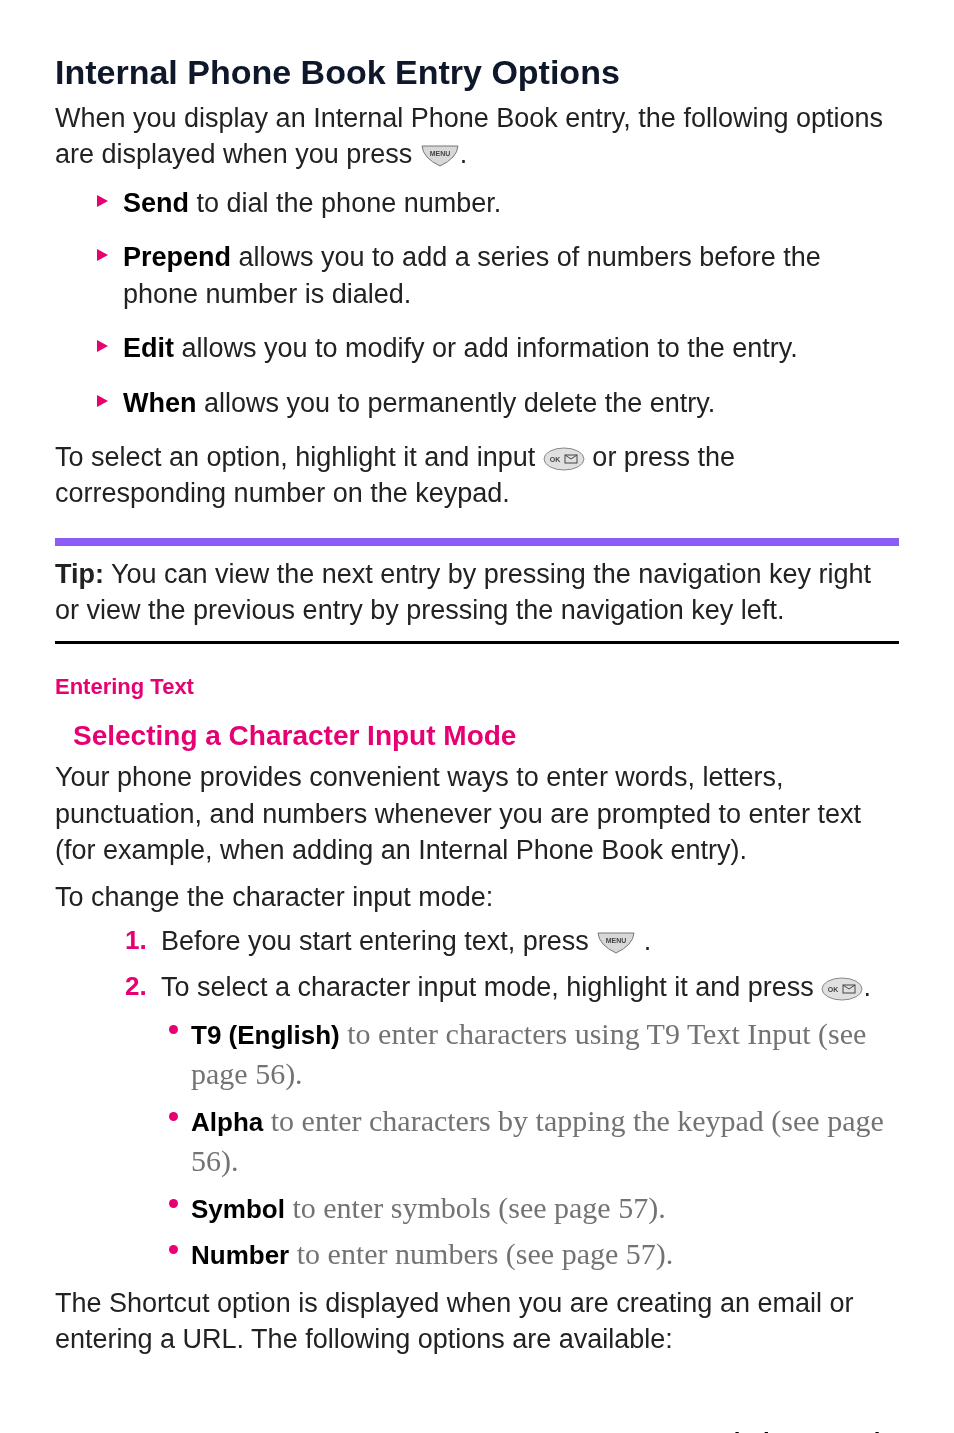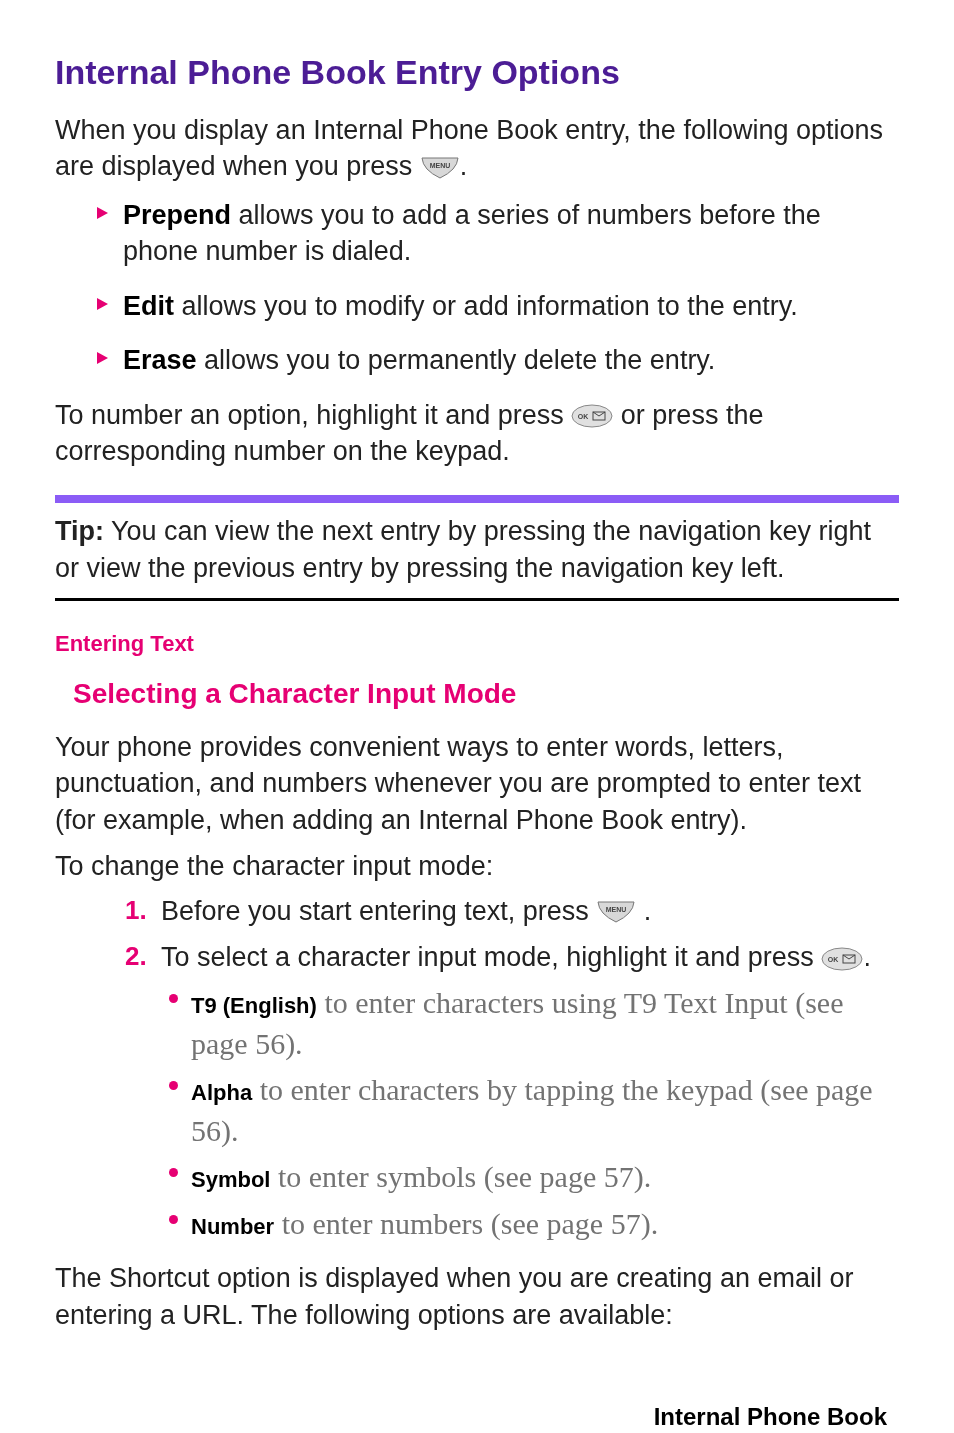--- a/index.html
+++ b/index.html
@@ -5,21 +5,21 @@
     body {
       margin: 0;
       padding: 50px 55px 40px 55px;
       font-family: Arial, Helvetica, sans-serif;
       width: 954px;
       box-sizing: border-box;
       color: #000;
       line-height: 1.35;
     }
     .h1 {
-      color: #4c1d95;
+      color: #0f172a;
       font-size: 34px;
       font-weight: bold;
       font-stretch: condensed;
       font-family: "Arial Narrow", Arial, sans-serif;
       margin-bottom: 2px;
     }
     .h2 {
       color: #e60073;
       font-size: 22px;
       font-weight: bold;
@@ -40,21 +40,21 @@
       font-family: "Arial Narrow", Arial, sans-serif;
       font-size: 27px;
       color: #222;
     }
     .body-serif {
       font-family: Georgia, "Times New Roman", serif;
       font-size: 30px;
       color: #737373;
     }
     .para {
-      margin-top: 16px;
+      margin-top: 4px;
       margin-bottom: 10px;
     }
     ul.arrow-list {
       list-style: none;
       padding-left: 68px;
       margin: 12px 0 14px 0;
     }
     ul.arrow-list li {
       position: relative;
       margin-bottom: 18px;
@@ -124,21 +124,21 @@
       left: -22px;
       top: 11px;
       width: 9px;
       height: 9px;
       border-radius: 50%;
       background: #e60073;
     }
     .label-sans-bold {
       font-family: "Arial Narrow", Arial, sans-serif;
       font-weight: bold;
-      font-size: 22px;
+      font-size: 26px;
       color: #000;
     }
     .footer {
       text-align: right;
       font-weight: bold;
       font-family: Arial, sans-serif;
       font-size: 24px;
       margin-top: 68px;
       padding-right: 12px;
     }
@@ -153,32 +153,35 @@
   <span class="btn-icon">
     <svg width="40" height="24" viewBox="0 0 40 24">
       <path d="M2 2 L38 2 Q37 14 20 22 Q3 14 2 2 Z" fill="#d8d8d8" stroke="#777" stroke-width="1"></path>
       <text x="20" y="12" font-size="7" font-family="Arial" font-weight="bold" fill="#444" text-anchor="middle">MENU</text>
     </svg>
   </span><span>.</span>
 </div>
 
 <ul class="arrow-list">
   <li class="body-text">
+    <span class="bold">Send</span><span> to dial the phone number.</span>
+  </li>
+  <li class="body-text">
     <span class="bold">Prepend</span><span> allows you to add a series of numbers before the phone number is dialed.</span>
   </li>
   <li class="body-text">
     <span class="bold">Edit</span><span> allows you to modify or add information to the entry.</span>
   </li>
   <li class="body-text">
-    <span class="bold">Erase</span><span> allows you to permanently delete the entry.</span>
+    <span class="bold">When</span><span> allows you to permanently delete the entry.</span>
   </li>
 </ul>
 
 <div class="body-text para">
-  <span>To number an option, highlight it and press </span>
+  <span>To select an option, highlight it and input </span>
   <span class="btn-icon">
     <svg width="42" height="24" viewBox="0 0 42 24">
       <ellipse cx="21" cy="12" rx="20" ry="11" fill="#e0e0e0" stroke="#888" stroke-width="1"></ellipse>
       <text x="12" y="15" font-size="7" font-family="Arial" font-weight="bold" fill="#444" text-anchor="middle">OK</text>
       <rect x="22" y="8" width="12" height="8" fill="none" stroke="#444" stroke-width="1"></rect>
       <path d="M22 8 L28 12 L34 8" fill="none" stroke="#444" stroke-width="1"></path>
     </svg>
   </span>
   <span> or press the corresponding number on the keypad.</span>
 </div>

